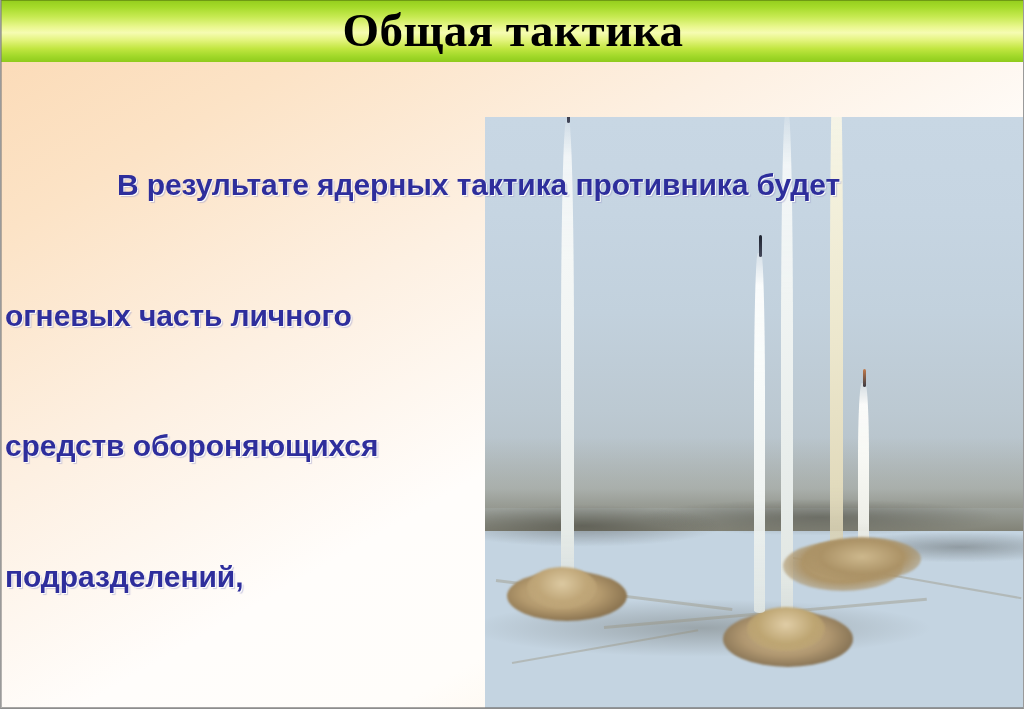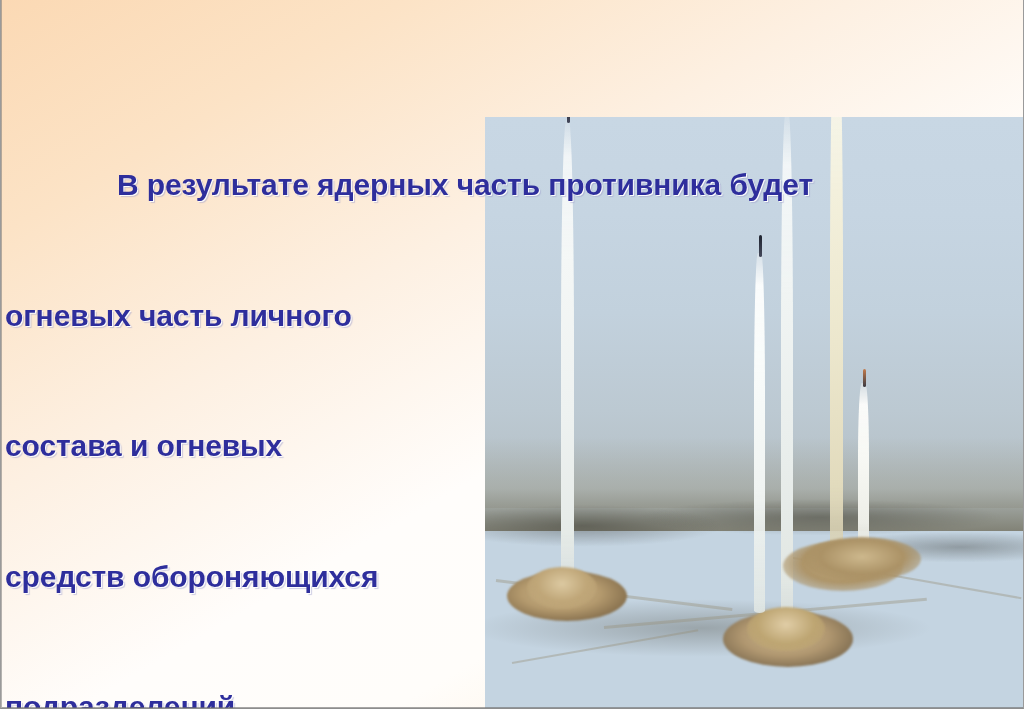--- a/index.html
+++ b/index.html
@@ -189,20 +189,23 @@
     border-left: 1px solid rgba(120,120,120,0.55);
     border-bottom: 1px solid rgba(110,110,110,0.6);
     box-sizing: border-box;
   }
 </style>
 </head>
 <body>
 
 <div class="slide">
 
+  <div class="title-banner">
+    <div class="title-text">Общая тактика</div>
+  </div>
 
   <div class="photo">
     <div class="sky"></div>
     <div class="haze"></div>
     <div class="ground"></div>
     <div class="ground-tex"></div>
 
     <div class="track t1"></div>
     <div class="track t2"></div>
     <div class="track t3"></div>
@@ -247,23 +250,22 @@
                   background:linear-gradient(to bottom, rgba(252,252,250,0.35) 0%, rgba(253,253,251,0.95) 12%, #f7f8f4 42%, #edeee7 78%, rgba(225,226,216,0.8) 100%);"></div>
       <div class="tip" style="left:8px; top:-14px; height:18px;
                   background:linear-gradient(to bottom,#c47a4a,#3a3a42);"></div>
     </div>
     <div class="dust" style="left:318px; bottom:128px; width:118px; height:44px;
                 background:radial-gradient(ellipse at 50% 45%, #cdb88d 0%, #ab9266 50%, rgba(82,70,48,0) 100%);"></div>
 
   </div>
 
   <div class="body-text">
-    <span class="body-line indented">В результате ядерных часть противника будет</span>
+    <span class="body-line indented">В результате ядерных тактика противника будет</span>
     <span class="body-line">огневых часть личного</span>
-    <span class="body-line">состава и огневых</span>
     <span class="body-line">средств обороняющихся</span>
     <span class="body-line">подразделений,</span>
     
     
     
     
     
   </div>
 
   <div class="edge"></div>

